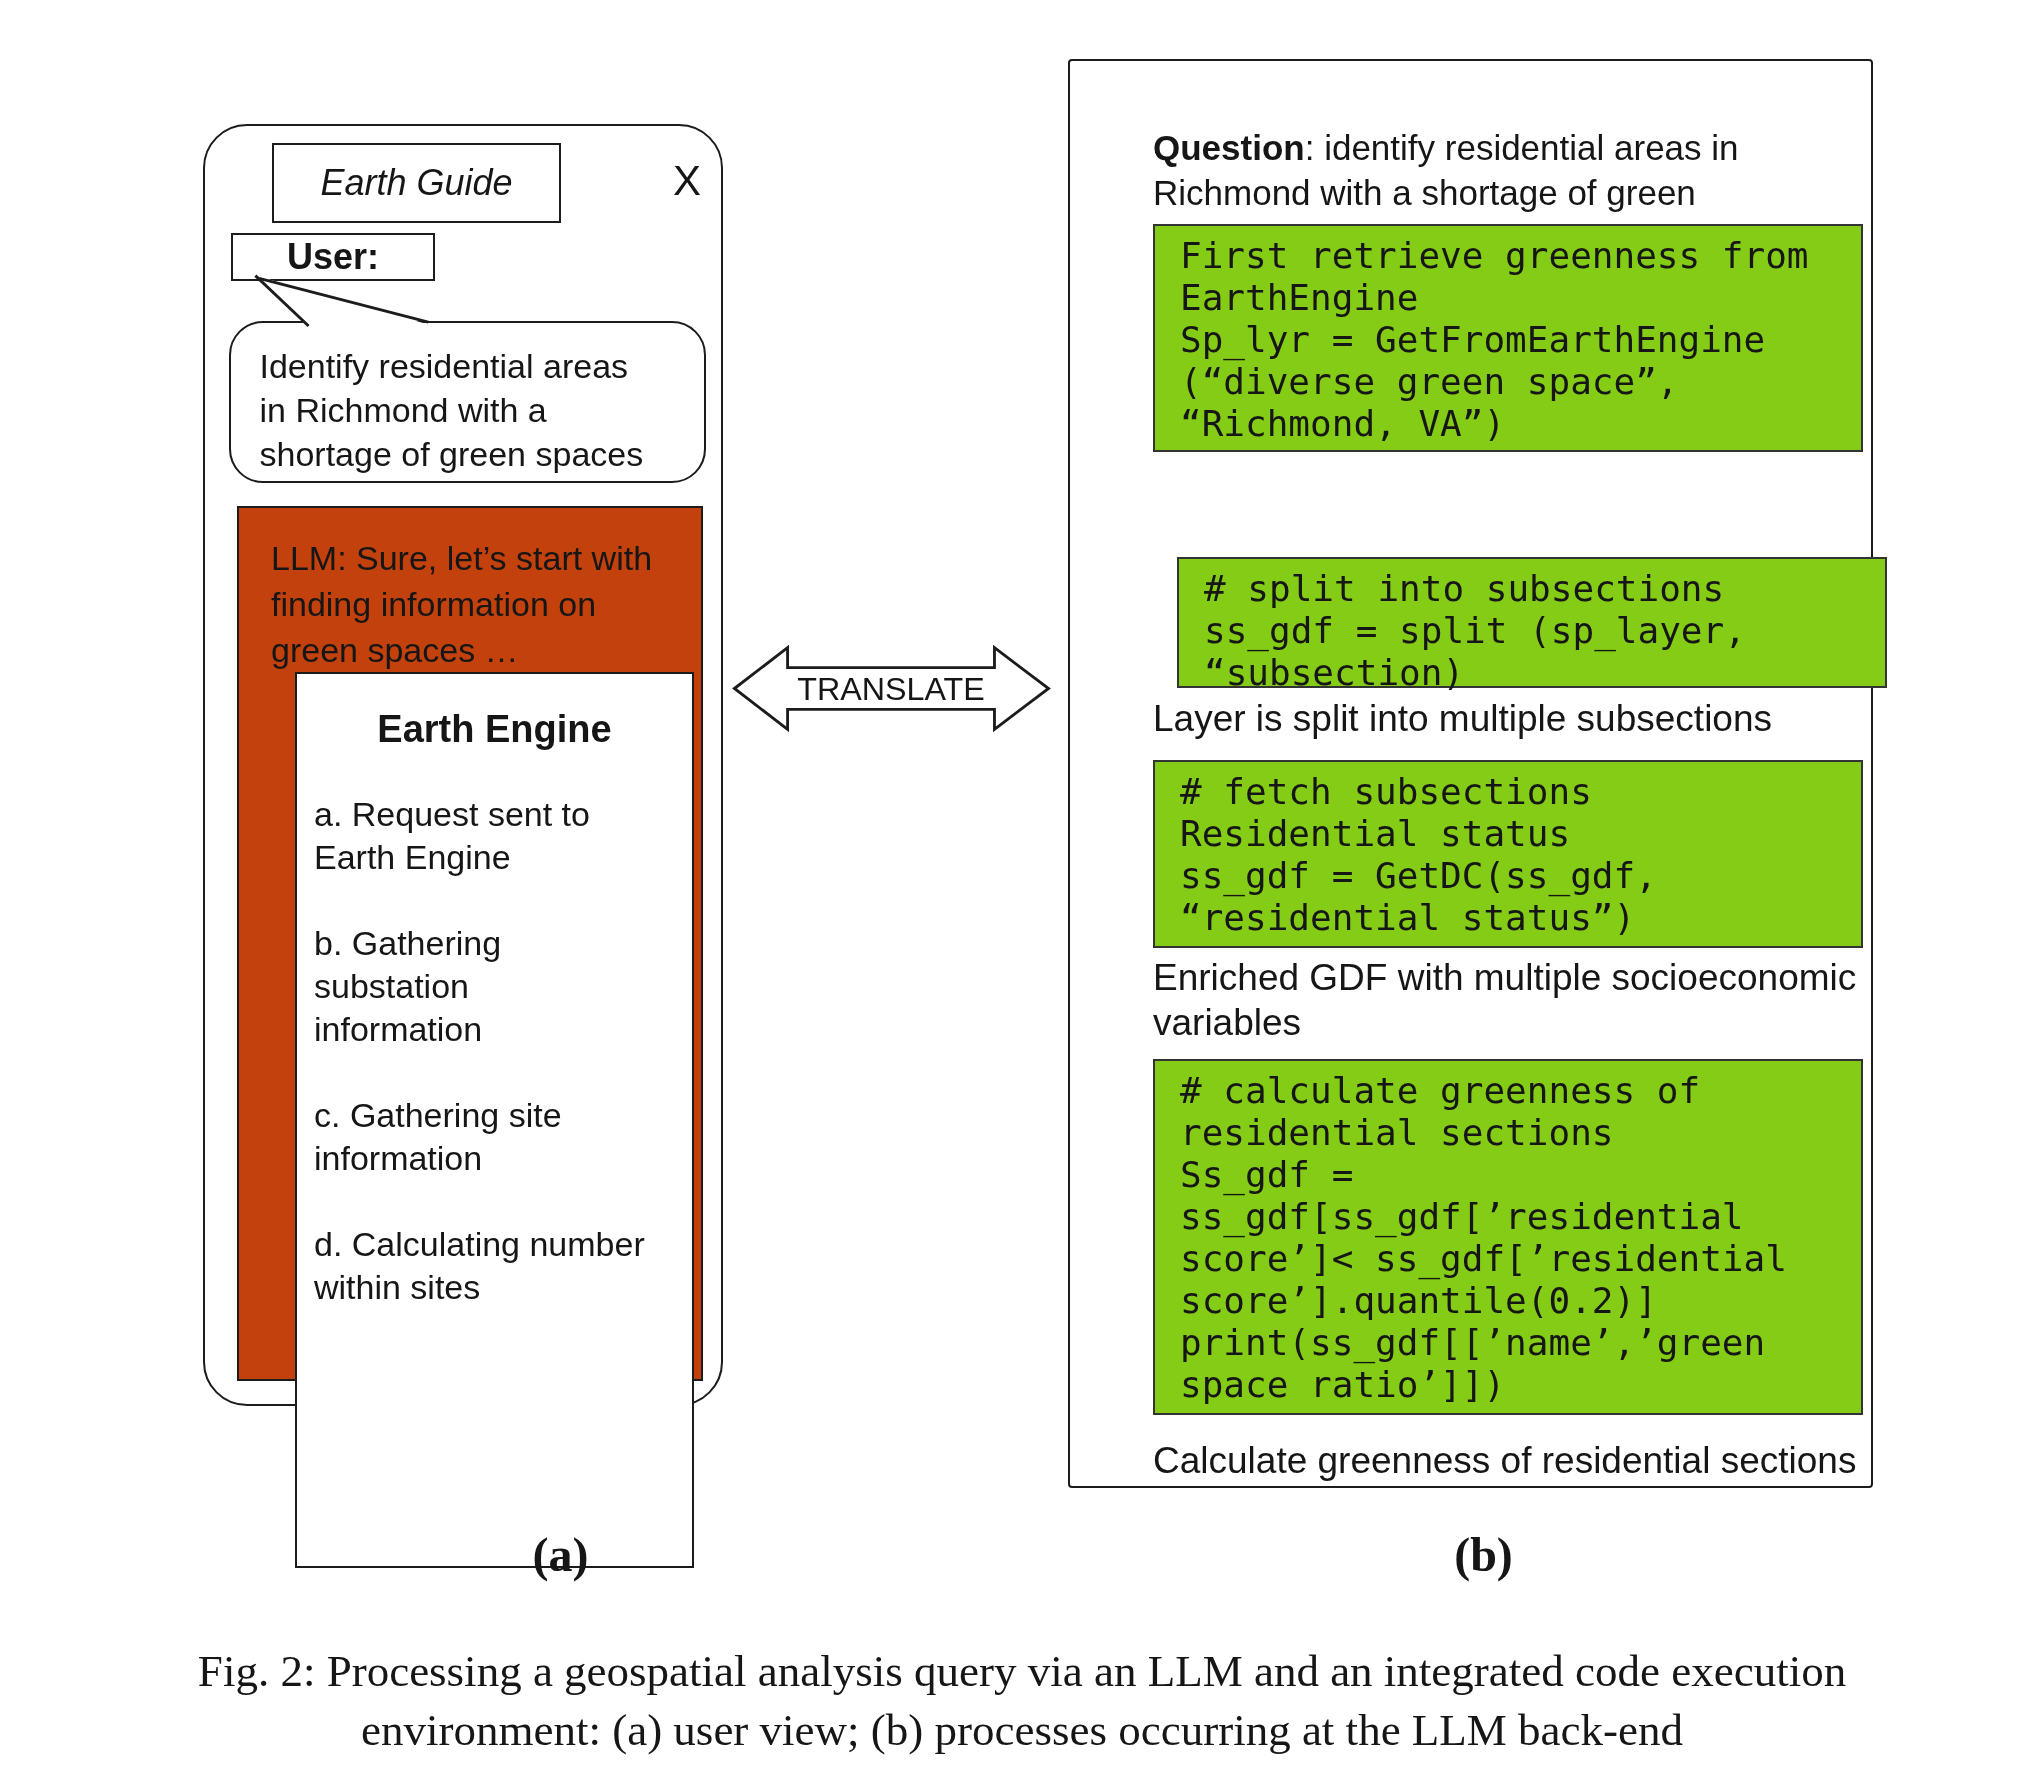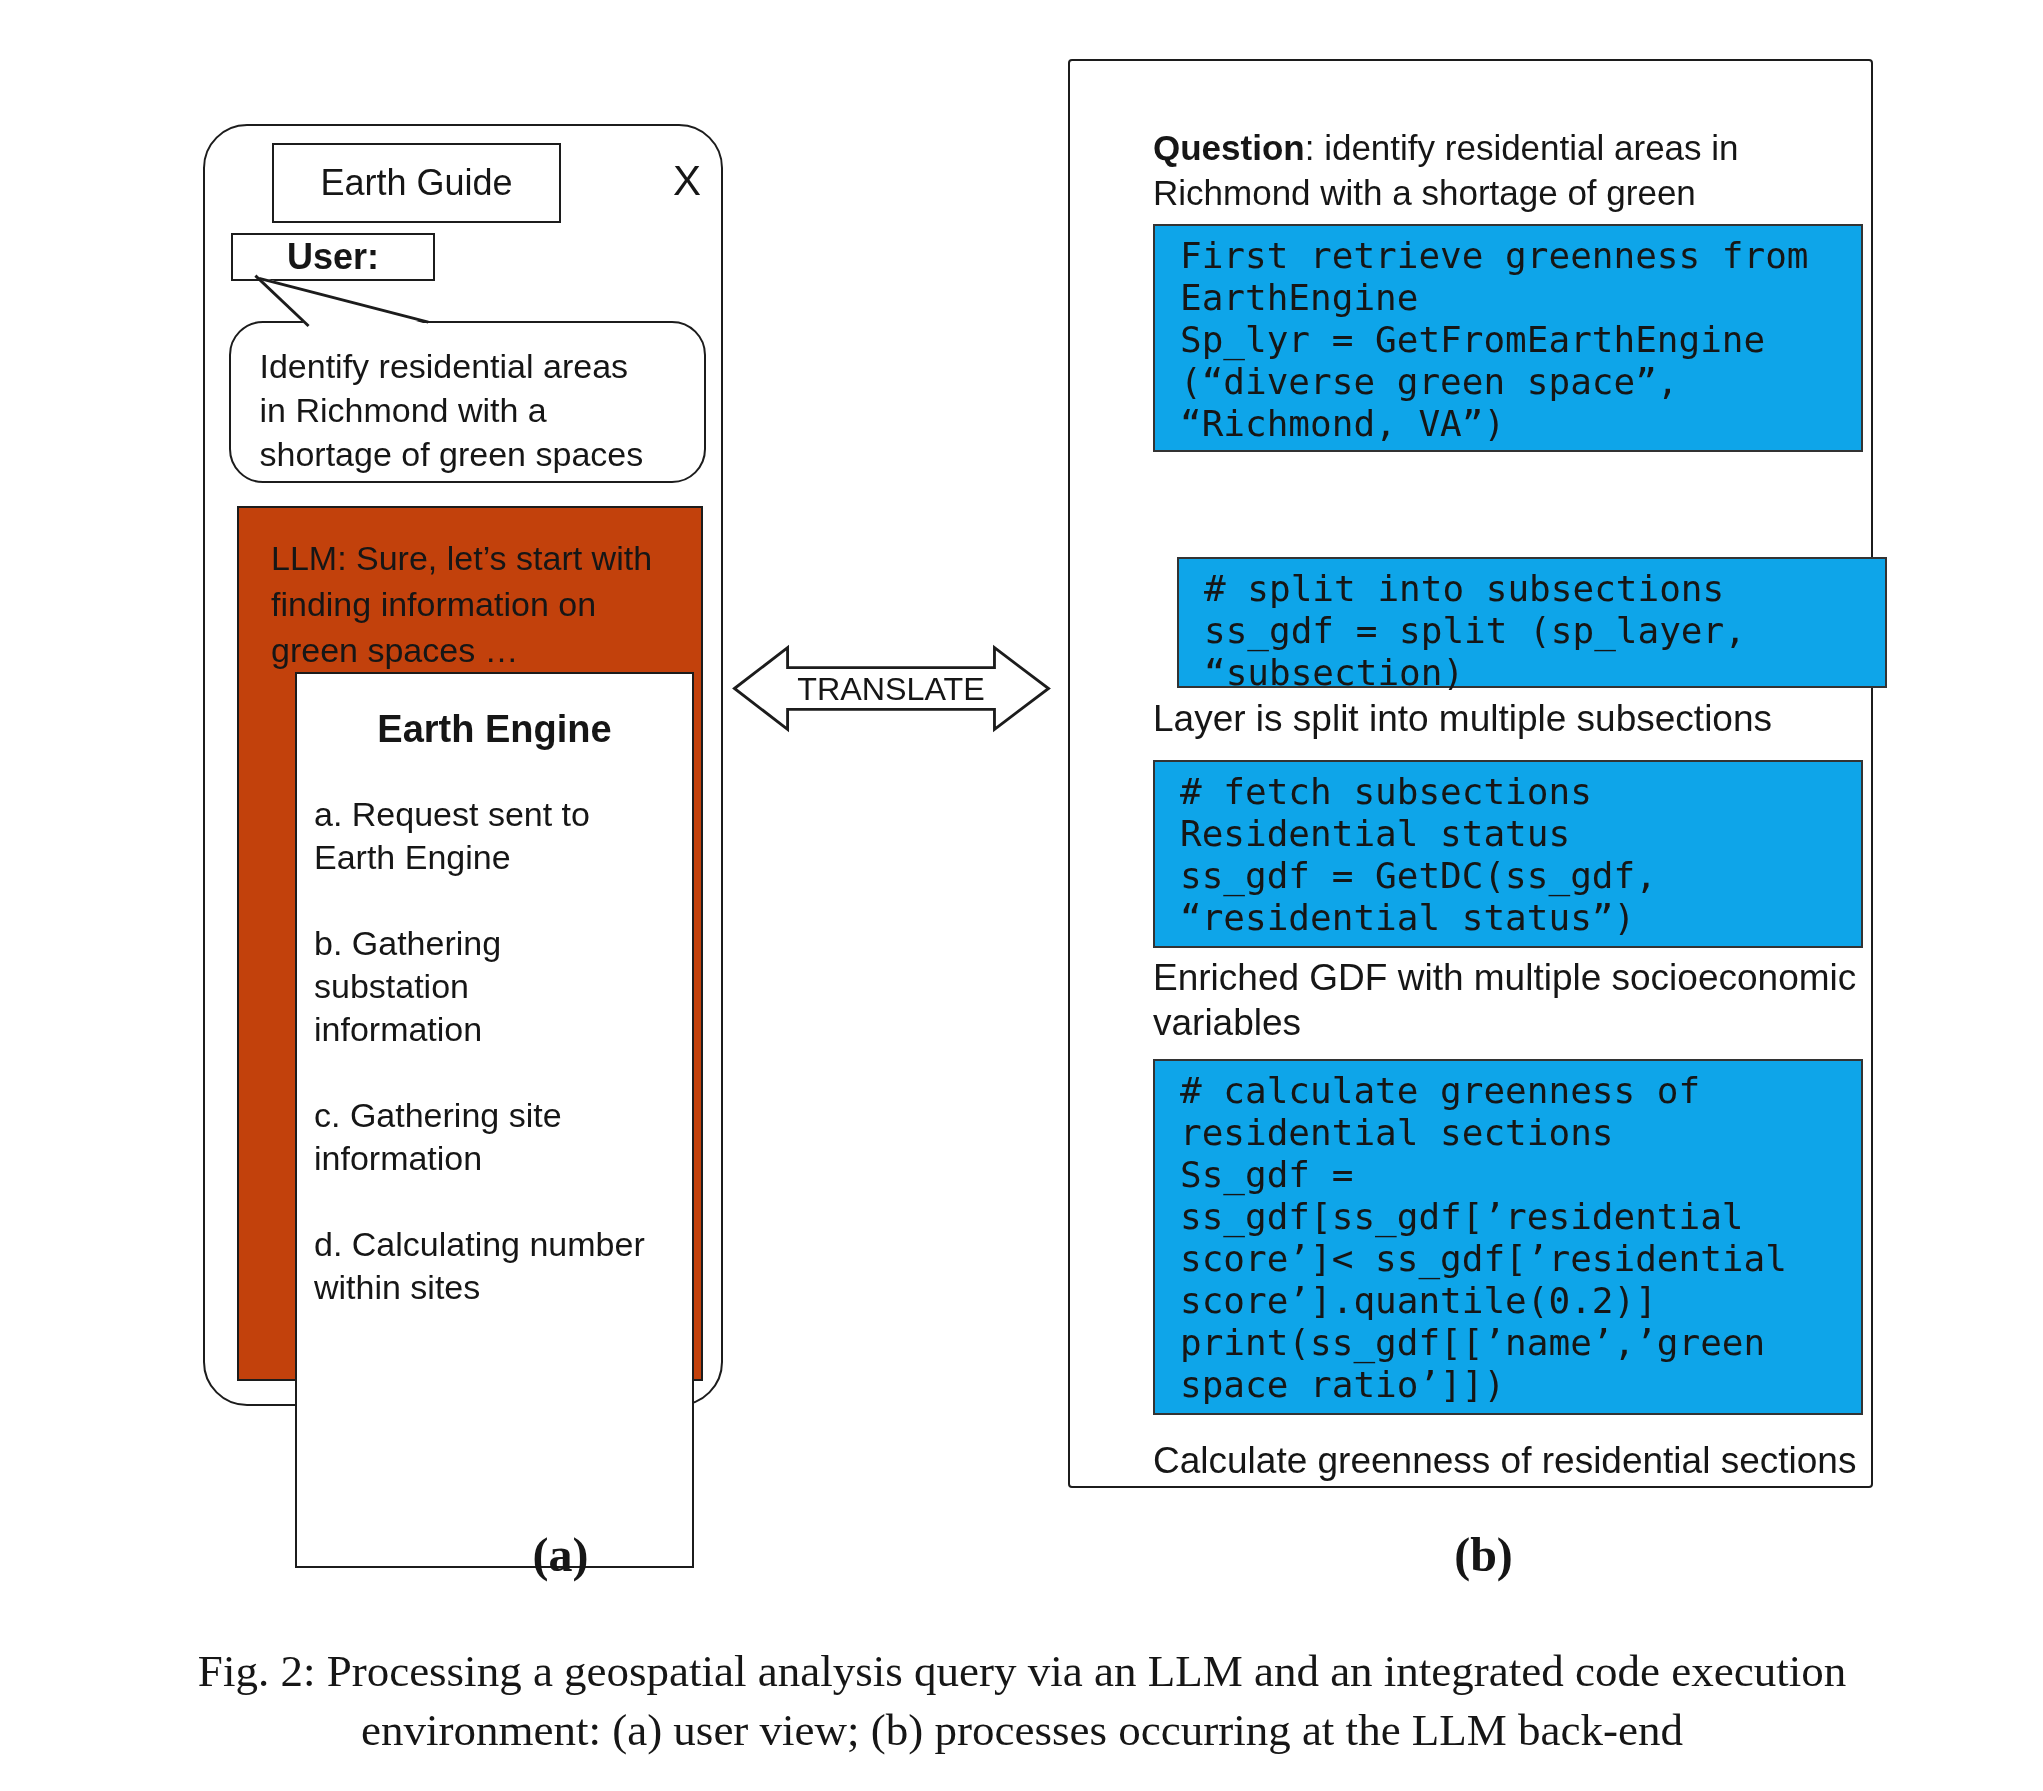--- a/index.html
+++ b/index.html
@@ -3,40 +3,40 @@
 <meta charset="utf-8">
 <style>
   html,body{margin:0;padding:0;background:#ffffff;}
   #canvas{position:relative;width:2044px;height:1792px;background:#ffffff;overflow:hidden;
           font-family:"Liberation Sans", sans-serif;color:#161616;}
   .abs{position:absolute;}
   .pre{white-space:pre-line;}
   
   #panel-a{left:203px;top:124px;width:516px;height:1278px;border:2.9px solid #1c1c1c;border-radius:44px;background:#fff;}
   #eg-title{left:67px;top:17px;width:285px;height:76px;border:2.9px solid #1c1c1c;background:#fff;
-            font-size:36px;line-height:76px;text-align:center;}
+            font-size:36px;line-height:76px;text-align:center;font-style:italic;}
   #close-x{left:468px;top:34px;font-size:42px;line-height:42px;cursor:default;}
   #user-box{left:26px;top:107px;width:200px;height:44px;border:2.9px solid #1c1c1c;background:#fff;
             font-weight:bold;font-size:36px;line-height:44px;text-align:center;}
   #bubble{left:24px;top:195px;width:477px;height:162px;border:2.9px solid #1c1c1c;border-radius:34px;background:#fff;
           font-size:34px;line-height:44px;padding:21px 9.5px 0 28.5px;box-sizing:border-box;}
   #tail-svg{left:0;top:0;width:516px;height:1278px;pointer-events:none;}
   #llm-box{left:32px;top:380px;width:466px;height:875px;border:2.9px solid #1c1c1c;background:#c2410c;box-sizing:border-box;}
   #llm-text{margin:27px 0 0 32px;font-size:34px;line-height:46px;}
   #ee-box{left:56px;top:164px;width:399px;height:896px;border:2.9px solid #1c1c1c;background:#fff;box-sizing:border-box;}
   #ee-title{margin-top:34px;text-align:center;font-weight:bold;font-size:38px;}
   #ee-steps{margin:42px 0 0 17px;font-size:34px;line-height:43px;}
   
   #arrow{left:732px;top:642px;width:319px;height:93px;}
   #arrow text{font-family:"Liberation Sans", sans-serif;font-size:34px;fill:#161616;}
   
   #panel-b{left:1068px;top:59px;width:801px;height:1425px;border:2.9px solid #1c1c1c;border-radius:4px;background:#fff;}
   .q{left:83px;top:19px;width:709px;font-size:35px;line-height:45px;}
   .q b{font-weight:bold;}
-  .code{left:83px;width:710px;background:#0ea5e9;border:2.4px solid #333;box-sizing:border-box;
+  .code{left:83px;width:710px;background:#84cc16;border:2.4px solid #333;box-sizing:border-box;
         font-family:"DejaVu Sans Mono", monospace;font-size:36px;line-height:42px;padding:8.6px 7.6px 4.8px 25px;}
   .cap{left:83px;width:713px;font-size:37px;line-height:45px;}
   #code-1{top:163px;height:228px;}
   #cap-1{top:403px;}
   #code-2{top:496px;height:131px;margin-left:24px;}
   #cap-2{top:635px;}
   #code-3{top:699px;height:188px;}
   #cap-3{top:894px;}
   #code-4{top:998px;height:356px;}
   #cap-4{top:1377px;}

